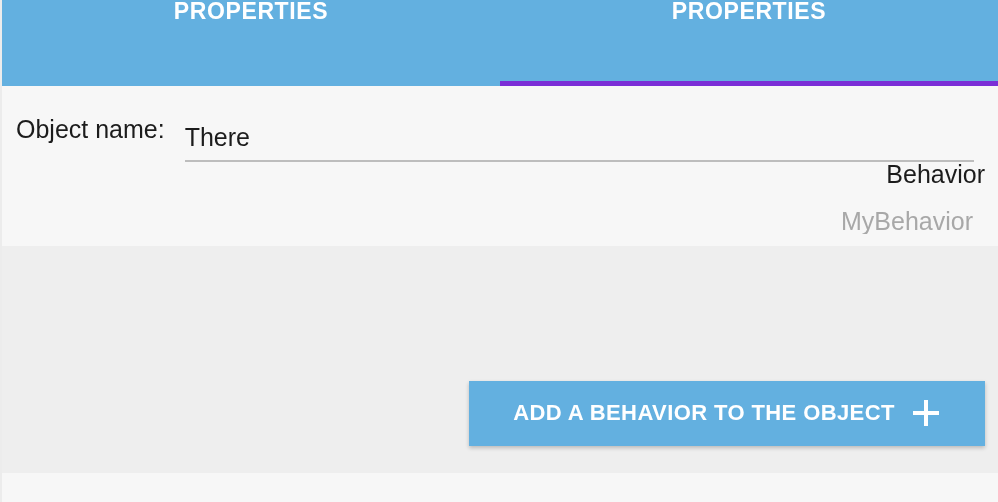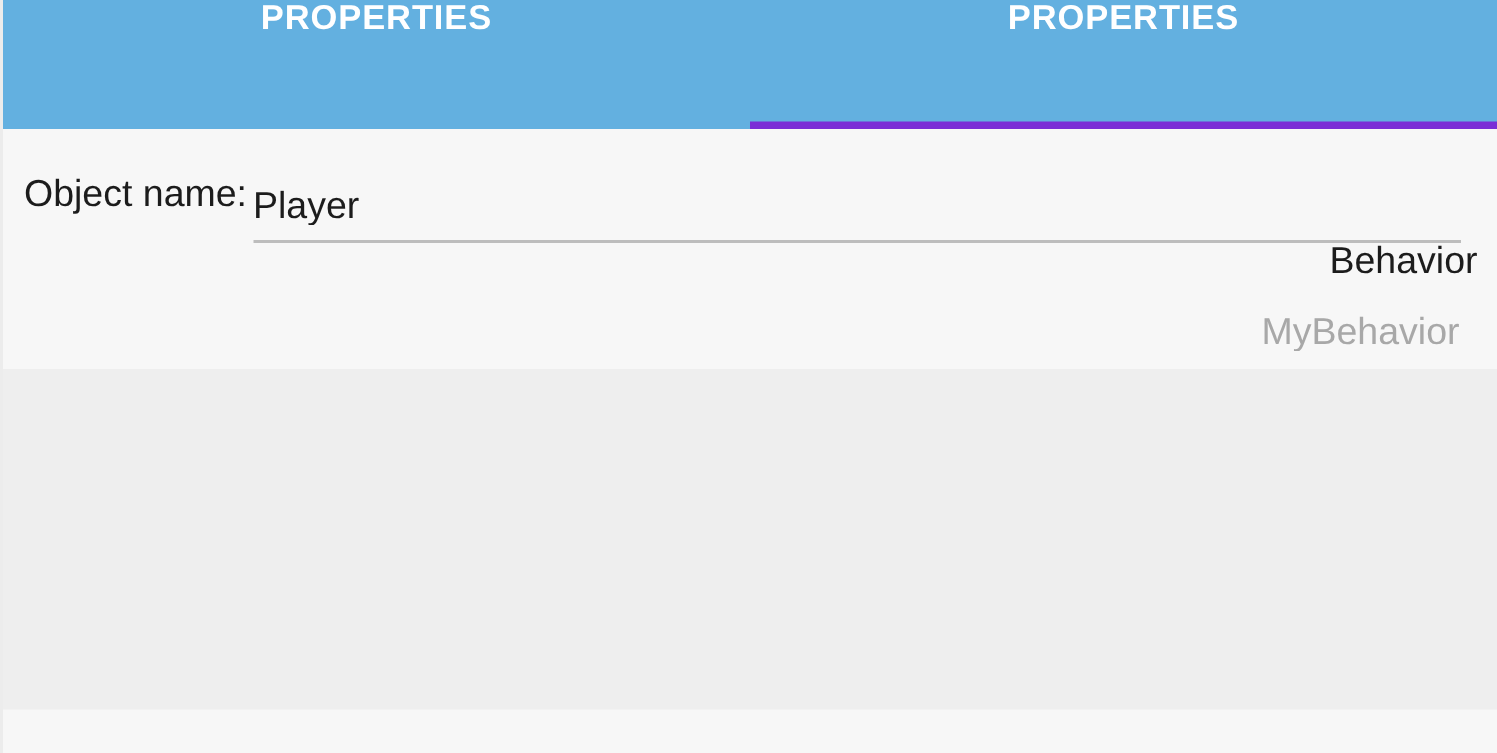--- a/index.html
+++ b/index.html
@@ -66,20 +66,21 @@
   .row {
     display: flex;
     align-items: flex-end;
     position: relative;
   }
 
   .row-object-name {
     height: 76px;
     padding-left: 14px;
     padding-right: 24px;
+    gap: 16px;
   }
   .row-object-name .field-label {
     font-size: 25px;
     color: #1c1c1c;
     line-height: 1;
     padding-bottom: 20px;
     white-space: nowrap;
   }
   .input-underline-solid {
     flex: 1 1 auto;
@@ -208,21 +209,21 @@
       <span class="tab-label">PROPERTIES</span>
       <span class="tab-underline"></span>
     </div>
   </div>
 
   <div class="fields">
 
     <div class="row row-object-name">
       <span class="field-label">Object name:</span>
       <div class="input-underline-solid">
-        <span class="input-value">Player</span>
+        <span class="input-value">There</span>
       </div>
     </div>
 
     <div class="row row-behavior">
       <span class="field-label">Behavior</span>
       <div class="input-underline-dotted">
         <span class="input-placeholder">MyBehavior</span>
       </div>
       <button class="delete-btn">
         <span>
@@ -231,15 +232,26 @@
             <path d="M12 6 C12 3.6 13.6 2.2 17 2.2 C20.4 2.2 22 3.6 22 6 Z" fill="#141414"></path>
             <path d="M5.5 12 H28.5 V30 C28.5 33 27 34.6 24.2 34.6 H9.8 C7 34.6 5.5 33 5.5 30 Z" fill="#141414"></path>
           </svg>
         </span>
       </button>
     </div>
 
   </div>
 
   <div class="panel">
+    <div class="action-row">
+      <button class="add-behavior-btn">
+        <span>ADD A BEHAVIOR TO THE OBJECT</span>
+        <span class="plus-icon">
+          <svg width="30" height="30" viewBox="0 0 30 30" aria-hidden="true">
+            <rect x="13" y="2" width="4" height="26" fill="#ffffff"></rect>
+            <rect x="2" y="13" width="26" height="4" fill="#ffffff"></rect>
+          </svg>
+        </span>
+      </button>
+    </div>
   </div>
 
 </div>
 
 </body></html>

